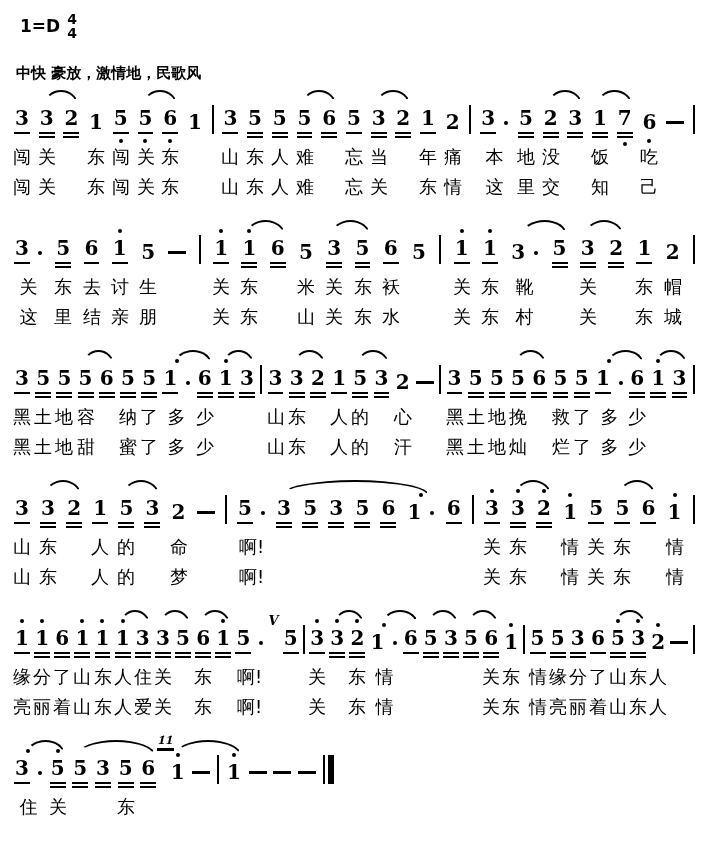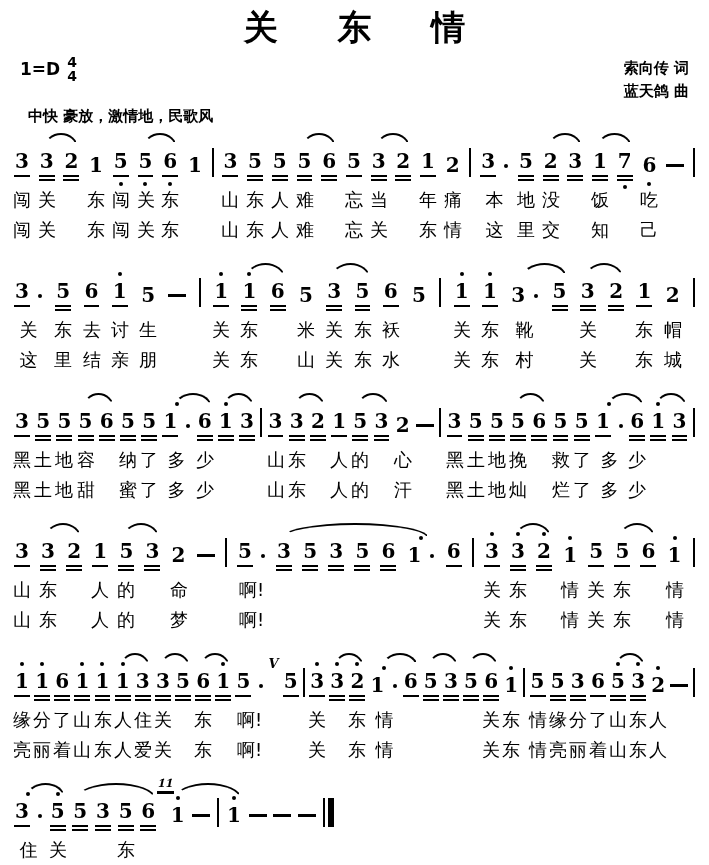--- a/index.html
+++ b/index.html
@@ -6,21 +6,21 @@
   body{width:709px;height:865px;overflow:hidden;font-family:"DejaVu Sans",sans-serif;}
   .page{padding:6px 14px 0 14px;}
   .title{text-align:center;font-family:"DejaVu Serif",serif;font-weight:bold;font-size:34px;
          letter-spacing:24px;padding-left:24px;line-height:1.25;}
   .headrow{position:relative;height:56px;}
   .keysig{position:absolute;left:6px;top:6px;display:flex;align-items:center;gap:7px;
           font-weight:bold;font-size:17px;font-family:"DejaVu Sans",sans-serif;}
   .meter{display:inline-flex;flex-direction:column;line-height:1;font-size:14px;text-align:center;font-weight:bold;}
   .meter i{font-style:normal;}
   .credits{position:absolute;right:6px;top:8px;text-align:right;font-weight:bold;font-size:15px;line-height:1.55;}
-  .tempo{font-weight:bold;font-size:15px;margin:2px 0 10px 14px;height:22px;}
+  .tempo{font-weight:bold;font-size:15px;margin:2px 0 10px 2px;height:22px;}
   
   .system{margin-bottom:24px;}
   .noterow{position:relative;display:flex;justify-content:space-between;align-items:flex-end;
            height:38px;margin-bottom:8px;}
   .noterow.short{width:47%;}
   .tok{position:relative;}
   .note{font-family:"DejaVu Serif",serif;font-weight:bold;font-size:20px;line-height:24px;}
   .note .g{display:inline-block;padding:0 1px;}
   .u1 .g,.u2 .g{border-bottom:2px solid #000;padding-bottom:2px;}
   .u2::after{content:"";position:absolute;left:0;right:0;bottom:-4px;height:2px;background:#000;}
@@ -42,32 +42,27 @@
   .gn::after{content:"";position:absolute;left:0;right:0;bottom:-3px;height:1.5px;background:#000;}
   .slur{position:absolute;top:-6px;height:11px;border:2px solid transparent;border-top:2px solid #000;
         border-radius:50% 50% 0 0 / 100% 100% 0 0;}
   .verse{position:relative;height:30px;}
   .syl{position:absolute;top:3px;transform:translateX(-50%);font-size:18px;white-space:nowrap;}
 </style>
 </head>
 <body>
 
 <div class="page">
-  <div class="title">关 东 情</div>
   <div class="headrow">
     <div class="keysig">
       <span>1=D</span>
       <span class="meter">
         <i>4</i>
         <i>4</i>
       </span>
-    </div>
-    <div class="credits">
-      <div>索向传  词</div>
-      <div>蓝天鸽  曲</div>
     </div>
   </div>
   <div class="tempo">中快  豪放，激情地，民歌风</div>
   <div id="score">
       <div class="system">
         <div class="noterow">
           <div class="tok note u1"><span class="g">3</span></div>
           <div class="tok note u2"><span class="g">3</span></div>
           <div class="tok note u2"><span class="g">2</span></div>
           <div class="tok note"><span class="g">1</span></div>

